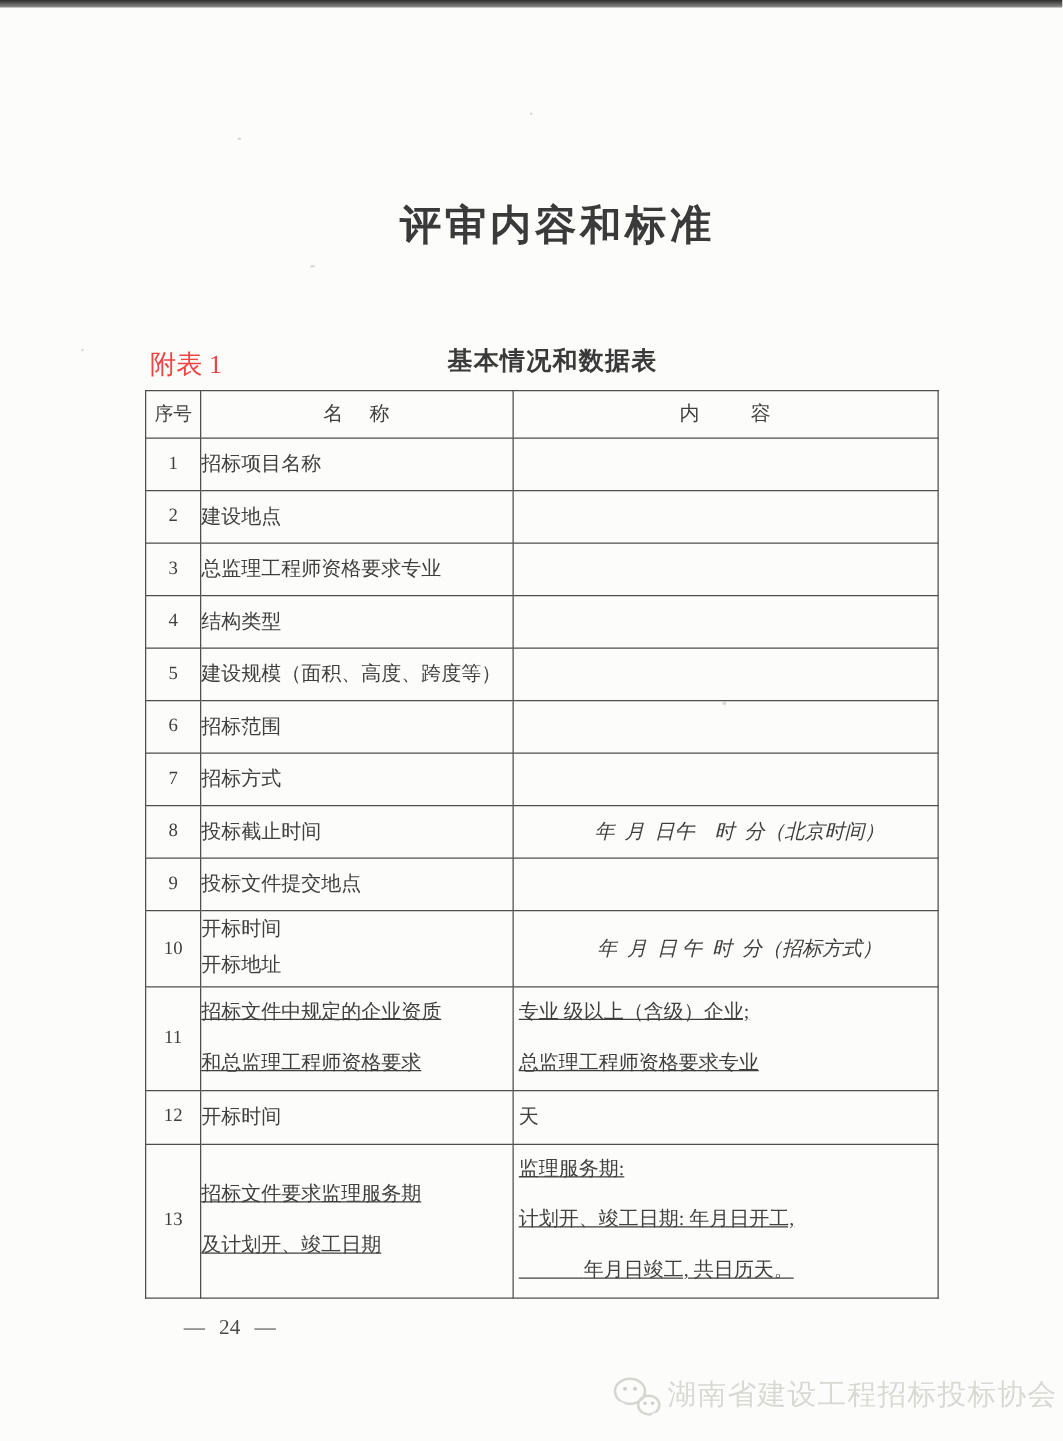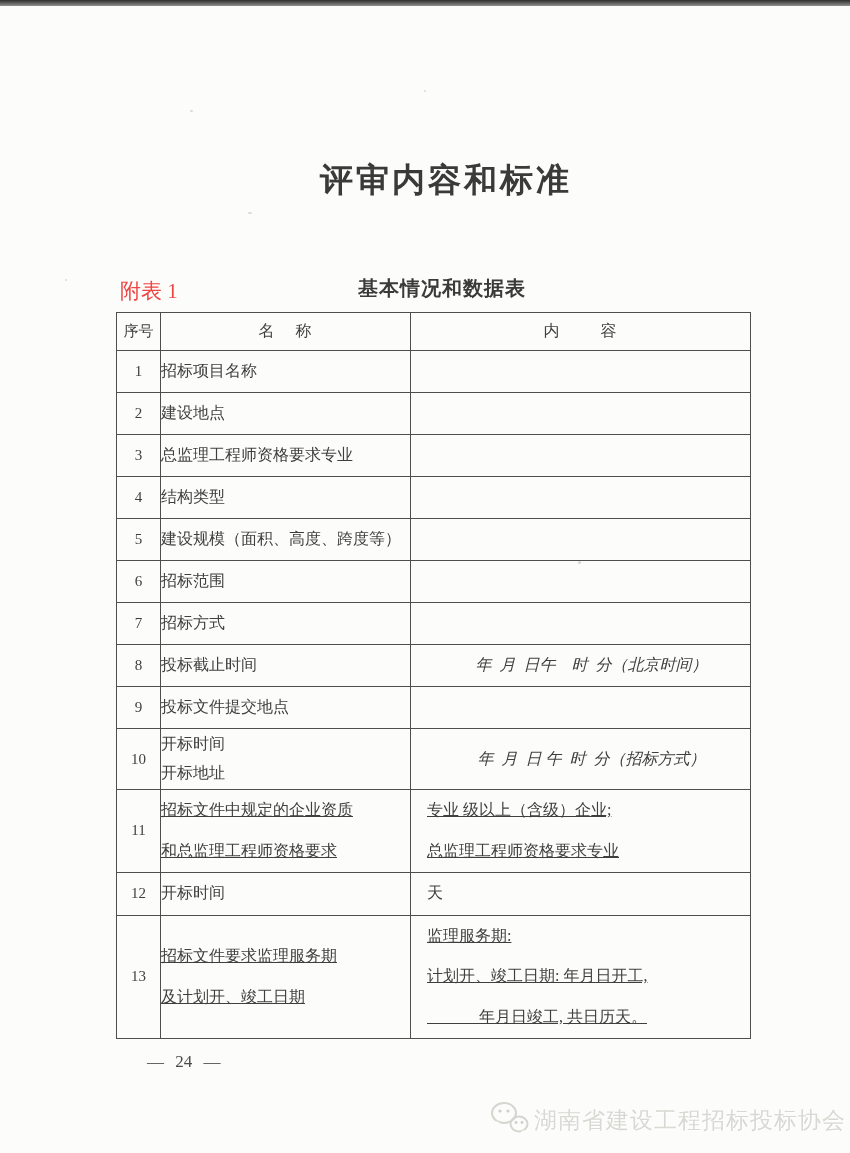--- a/index.html
+++ b/index.html
@@ -79,38 +79,38 @@
   col.c-content { width: 340px; }
   tr.r-hdr { height: 38px; }
   tr.r-std { height: 42px; }
   tr.r-10 { height: 61px; }
   tr.r-11 { height: 81px; }
   tr.r-12 { height: 43px; }
   tr.r-13 { height: 122px; }
   td.no, th.no { text-align: center; font-size: 15px; }
   th.name, th.content { text-align: center; font-size: 16px; letter-spacing: 1px; }
   td.name { text-align: left; padding-right: 4px; }
-  td.content { text-align: left; padding-left: 16px; padding-right: 4px; }
+  td.content { text-align: left; padding-left: 4px; padding-right: 4px; }
   td.content.center { text-align: center; padding-left: 26px; font-style: italic; }
   tr.lh-mid td.name { line-height: 1.8; margin-left: 40px; }
   tr.lh-wide td.name, tr.lh-wide td.content { line-height: 2.55; text-decoration: underline; }
   .page-number {
     position: absolute;
     top: 1052px;
     left: 147px;
     font-size: 17px;
     color: #4b4b4b;
     word-spacing: 7px;
   }
   .watermark {
     position: absolute;
     top: 1100px;
     right: 4px;
     display: flex;
-    align-items: flex-end;
+    align-items: flex-start;
     gap: 5px;
   }
   .watermark-text {
     font-size: 23px;
     letter-spacing: 1px;
     color: #d9d9d3;
     text-shadow: 1px 1px 0 #ffffff;
   }
   .wechat-logo { width: 40px; height: 36px; }
 </style>

